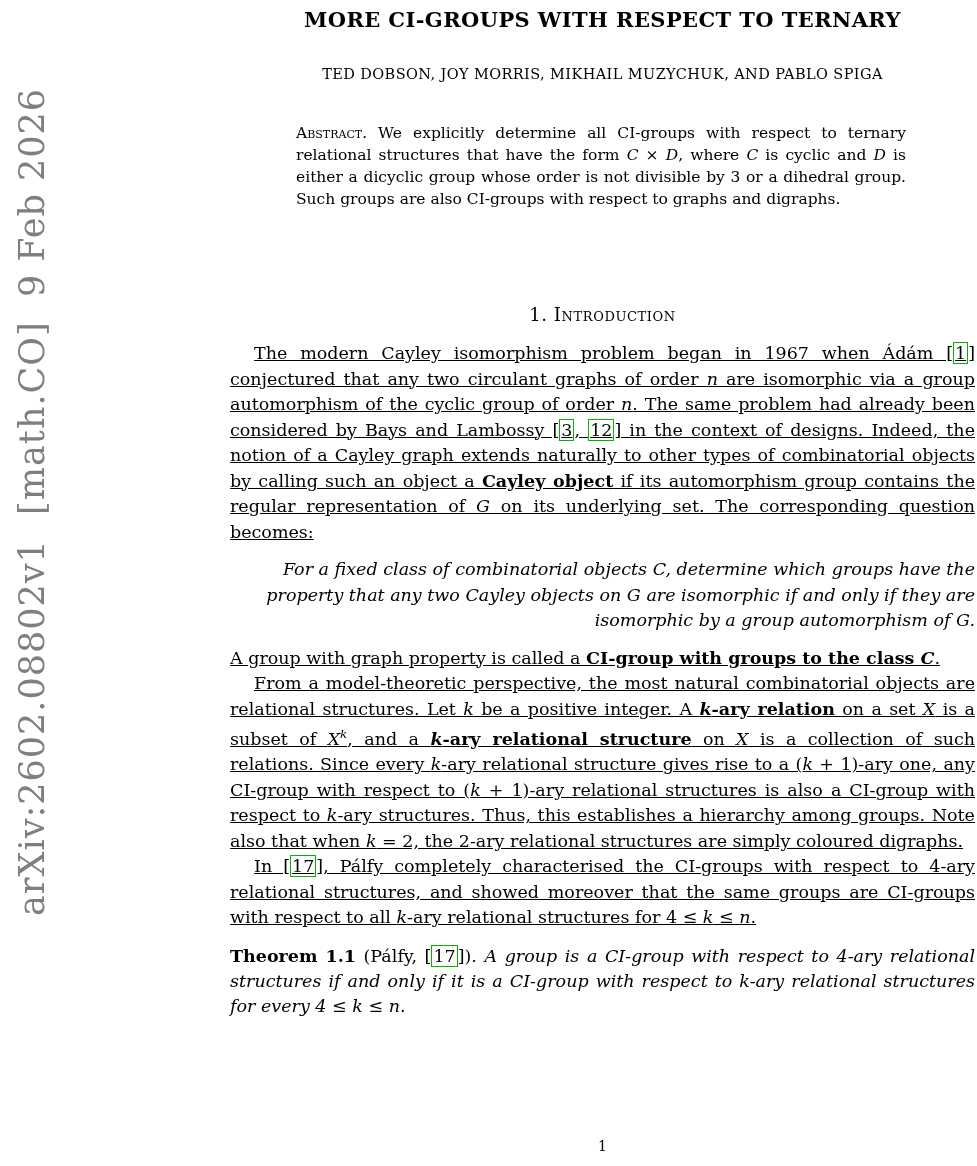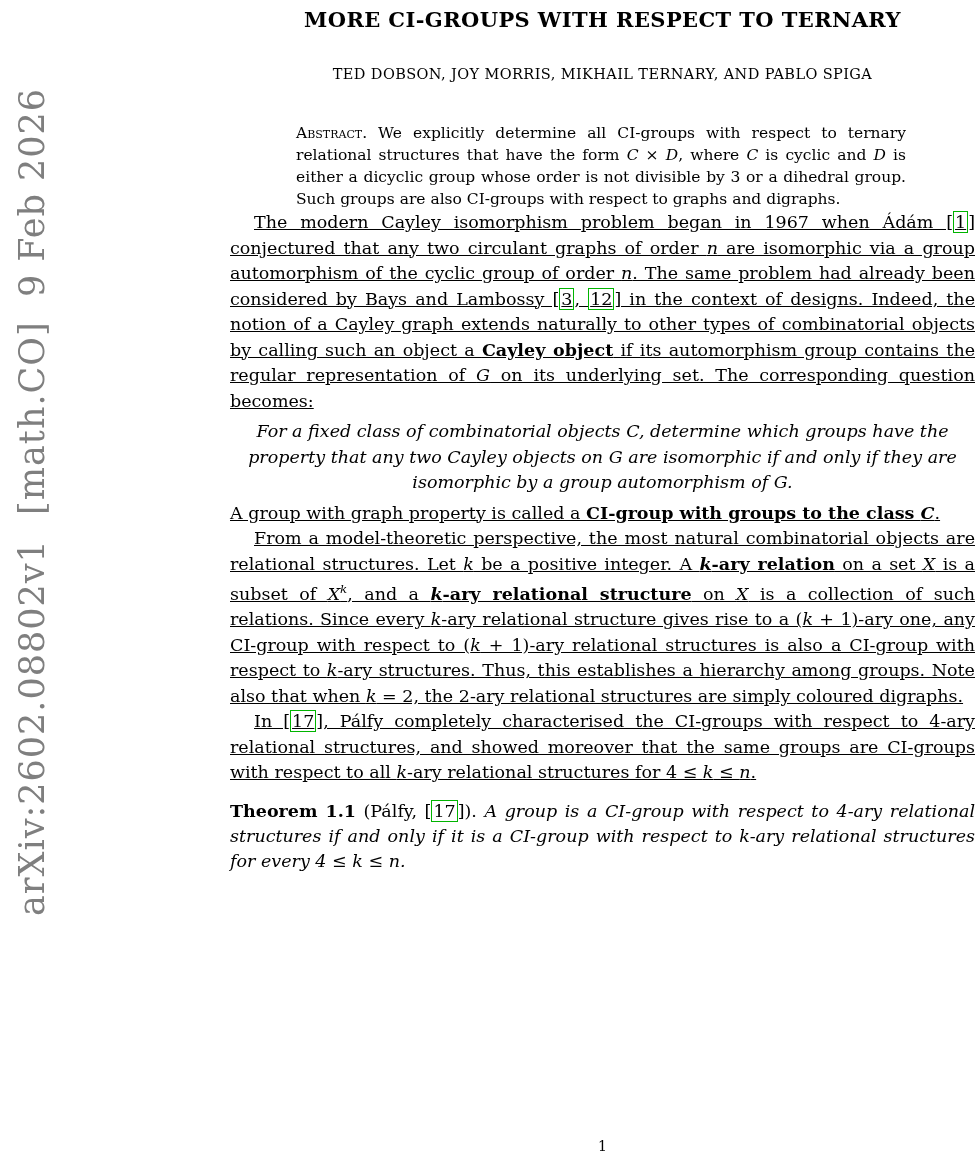--- a/index.html
+++ b/index.html
@@ -26,21 +26,21 @@
     margin:40px 8px 0 66px; width:610px; font-size:15.5px; line-height:22px;
     text-align:justify;
   }
   .section-heading {
     margin:94px 0 16px 0; text-align:center; font-weight:normal;
     font-size:18px; font-variant:small-caps; letter-spacing:0.6px;
   }
   .para { margin:0; font-size:17.5px; line-height:25.5px; text-align:justify;text-decoration:underline; }
   .para.indent { text-indent:24px; }
   .quote-block {
-    margin:5px 0; font-style:italic; text-align:center;
+    margin:12px 0; font-style:italic; text-align:right;
     font-size:17.5px; line-height:25.5px;
   }
   .theorem { margin-top:13px; font-size:17.5px; line-height:25px; text-align:justify; }
   .page-number {
     position:absolute; left:0; top:1138px; width:745px; text-align:center;
     font-size:14px;
   }
   .seg-t { }
   .seg-i { font-style:italic; }
   .seg-b { font-weight:bold; }
@@ -55,24 +55,25 @@
 <body>
 
 <div class="page">
 
   <div class="arxiv-banner">arXiv:2602.08802v1  [math.CO]  9 Feb 2026</div>
 
   <div class="content">
 
     <h1 class="title"><span>MORE CI-GROUPS WITH RESPECT TO TERNARY</span><br></h1>
 
-    <div class="authors">TED DOBSON, JOY MORRIS, MIKHAIL TERNARY, AND PABLO SPIGA</div>
+    <div class="authors">TED DOBSON, JOY MORRIS, MIKHAIL MUZYCHUK, AND PABLO SPIGA</div>
 
     <div class="abstract"><span class="seg-sc">Abstract.</span><span class="seg-t"> We explicitly determine all CI-groups with respect to ternary relational structures that have the form </span><span class="seg-i">C</span><span class="seg-t"> × </span><span class="seg-i">D</span><span class="seg-t">, where </span><span class="seg-i">C</span><span class="seg-t"> is cyclic and </span><span class="seg-i">D</span><span class="seg-t"> is either a dicyclic group whose order is not divisible by 3 or a dihedral group. Such groups are also CI-groups with respect to graphs and digraphs.</span></div>
 
+    <h2 class="section-heading">1. Introduction</h2>
 
     <p class="para indent"><span class="seg-t">The modern Cayley isomorphism problem began in 1967 when Ádám [</span><span class="seg-cite">1</span><span class="seg-t">] conjectured that any two circulant graphs of order </span><span class="seg-i">n</span><span class="seg-t"> are isomorphic via a group automorphism of the cyclic group of order </span><span class="seg-i">n</span><span class="seg-t">. The same problem had already been considered by Bays and Lambossy [</span><span class="seg-cite">3</span><span class="seg-t">, </span><span class="seg-cite">12</span><span class="seg-t">] in the context of designs. Indeed, the notion of a Cayley graph extends naturally to other types of combinatorial objects by calling such an object a </span><span class="seg-b">Cayley object</span><span class="seg-t"> if its automorphism group contains the regular representation of </span><span class="seg-i">G</span><span class="seg-t"> on its underlying set. The corresponding question becomes:</span></p>
 
     <div class="quote-block"><span class="seg-t">For a fixed class of combinatorial objects </span><span class="seg-cal">C</span><span class="seg-t">, determine which groups have the property that any two Cayley objects on </span><span class="seg-i">G</span><span class="seg-t"> are isomorphic if and only if they are isomorphic by a group automorphism of </span><span class="seg-i">G</span><span class="seg-t">.</span></div>
 
     <p class="para"><span class="seg-t">A group with graph property is called a </span><span class="seg-b">CI-group with groups to the class </span><span class="seg-bcal">C</span><span class="seg-t">.</span></p>
 
     <p class="para indent"><span class="seg-t">From a model-theoretic perspective, the most natural combinatorial objects are relational structures. Let </span><span class="seg-i">k</span><span class="seg-t"> be a positive integer. A </span><span class="seg-bi">k</span><span class="seg-b">-ary relation</span><span class="seg-t"> on a set </span><span class="seg-i">X</span><span class="seg-t"> is a subset of </span><span class="seg-i">X</span><span class="seg-sup">k</span><span class="seg-t">, and a </span><span class="seg-bi">k</span><span class="seg-b">-ary relational structure</span><span class="seg-t"> on </span><span class="seg-i">X</span><span class="seg-t"> is a collection of such relations. Since every </span><span class="seg-i">k</span><span class="seg-t">-ary relational structure gives rise to a (</span><span class="seg-i">k</span><span class="seg-t"> + 1)-ary one, any CI-group with respect to (</span><span class="seg-i">k</span><span class="seg-t"> + 1)-ary relational structures is also a CI-group with respect to </span><span class="seg-i">k</span><span class="seg-t">-ary structures. Thus, this establishes a hierarchy among groups. Note also that when </span><span class="seg-i">k</span><span class="seg-t"> = 2, the 2-ary relational structures are simply coloured digraphs.</span></p>
 
     <p class="para indent"><span class="seg-t">In [</span><span class="seg-cite">17</span><span class="seg-t">], Pálfy completely characterised the CI-groups with respect to 4-ary relational structures, and showed moreover that the same groups are CI-groups with respect to all </span><span class="seg-i">k</span><span class="seg-t">-ary relational structures for 4 ≤ </span><span class="seg-i">k</span><span class="seg-t"> ≤ </span><span class="seg-i">n</span><span class="seg-t">.</span></p>

